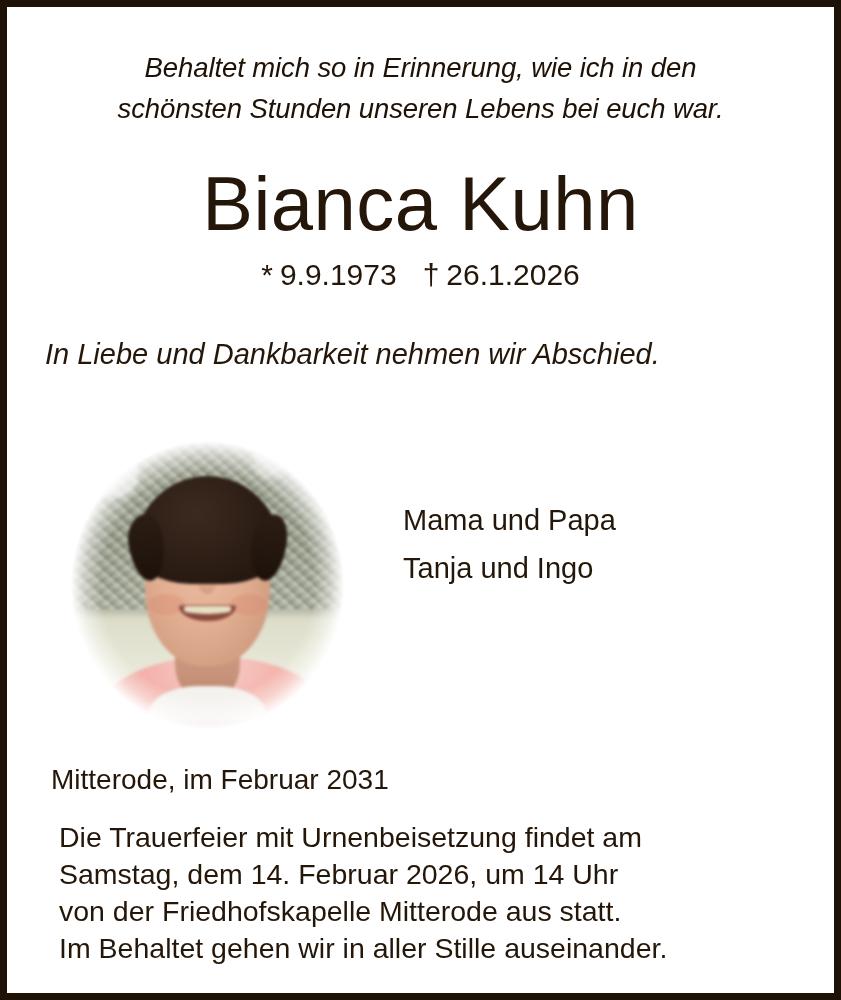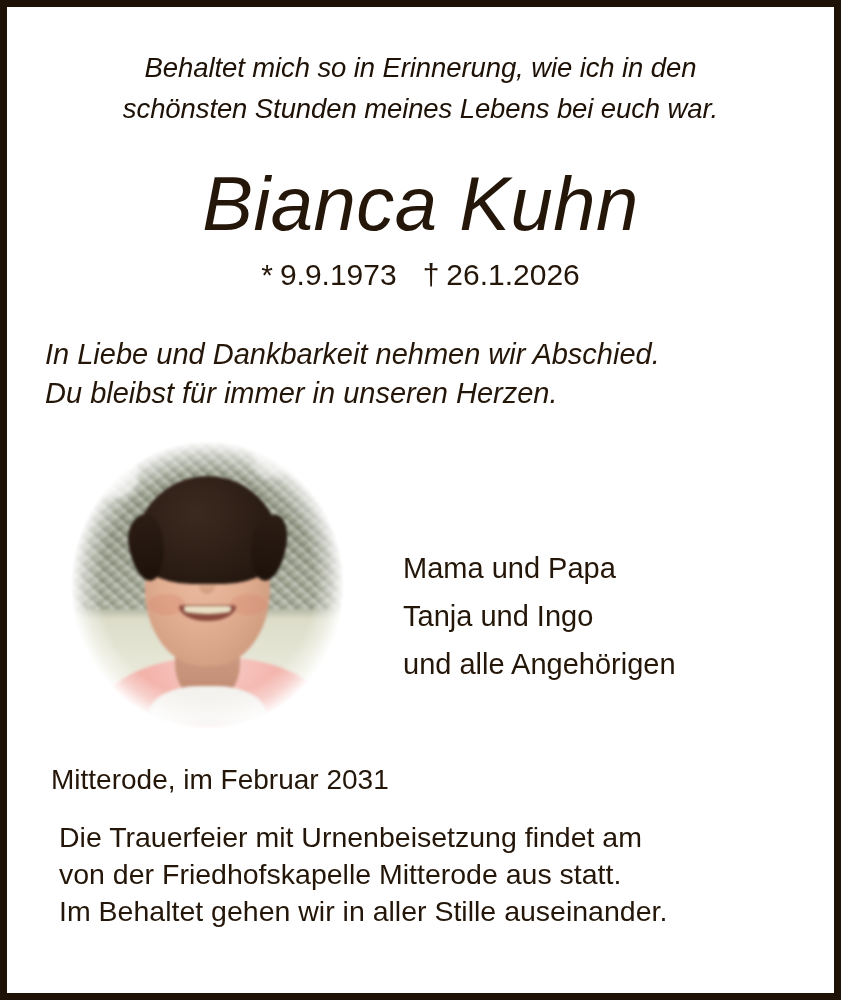--- a/index.html
+++ b/index.html
@@ -51,21 +51,20 @@
     left: 0;
     right: 0;
     top: 152px;
     text-align: center;
     font-size: 76px;
     line-height: 90px;
     font-weight: 400;
     color: #241608;
     letter-spacing: 0.5px;
     white-space: nowrap;
-    font-style: italic;
   }
 
   
   .dates {
     position: absolute;
     left: 0;
     right: 0;
     top: 250px;
     text-align: center;
     font-size: 30px;
@@ -271,21 +270,20 @@
   }
 
   
   .family {
     position: absolute;
     left: 396px;
     top: 489px;
     font-size: 29px;
     line-height: 48px;
     color: #241608;
-    margin-top: 48px;
   }
   .family .line { display: block; white-space: nowrap; }
 
   
   .place-date {
     position: absolute;
     left: 44px;
     top: 756px;
     font-size: 28px;
     line-height: 34px;
@@ -305,32 +303,31 @@
   .funeral .line { display: block; white-space: nowrap; }
 </style>
 </head>
 <body>
 
 <div class="notice">
   <div class="inner">
 
     <div class="epitaph">
       <span class="line">Behaltet mich so in Erinnerung, wie ich in den</span>
-      <span class="line">schönsten Stunden meines Lebens bei euch war.</span>
+      <span class="line">schönsten Stunden unseren Lebens bei euch war.</span>
     </div>
 
     <div class="deceased-name">Bianca Kuhn</div>
 
     <div class="dates">
       <span class="birth"><span class="sym">*</span><span>9.9.1973</span></span><span class="death"><span class="sym">†</span><span>26.1.2026</span></span>
     </div>
 
     <div class="mourning">
       <span class="line">In Liebe und Dankbarkeit nehmen wir Abschied.</span>
-      <span class="line">Du bleibst für immer in unseren Herzen.</span>
     </div>
 
     <div class="portrait">
       <div class="portrait-frame">
         <div class="photo-bg-upper"></div>
         <div class="photo-bg-lower"></div>
         <div class="photo-shirt"></div>
         <div class="photo-neck"></div>
         <div class="photo-collar"></div>
         <div class="photo-head"></div>
@@ -345,25 +342,25 @@
           <div class="photo-teeth"></div>
         </div>
         <div class="photo-hair"></div>
         <div class="photo-soften"></div>
       </div>
     </div>
 
     <div class="family">
       <span class="line">Mama und Papa</span>
       <span class="line">Tanja und Ingo</span>
-      <span class="line">und alle Angehörigen</span>
     </div>
 
     <div class="place-date">Mitterode, im Februar 2031</div>
 
     <div class="funeral">
       <span class="line">Die Trauerfeier mit Urnenbeisetzung findet am</span>
+      <span class="line">Samstag, dem 14. Februar 2026, um 14 Uhr</span>
       <span class="line">von der Friedhofskapelle Mitterode aus statt.</span>
       <span class="line">Im Behaltet gehen wir in aller Stille auseinander.</span>
     </div>
 
   </div>
 </div>
 
 </body></html>

